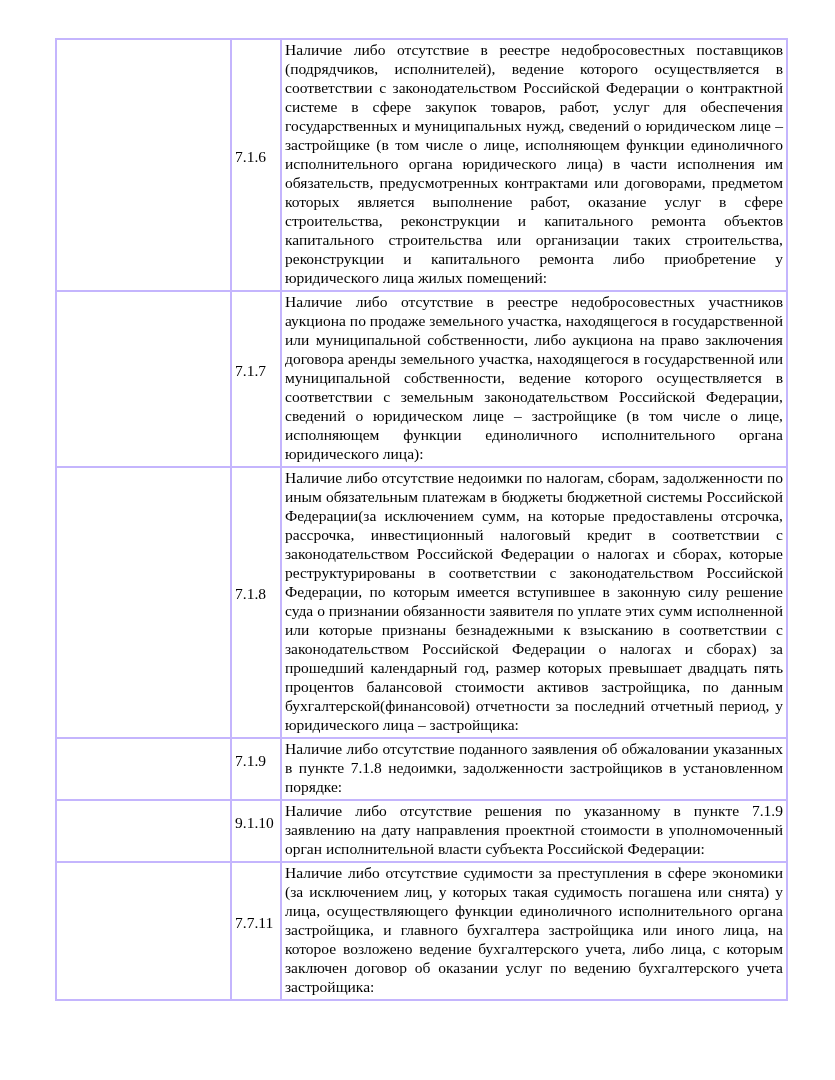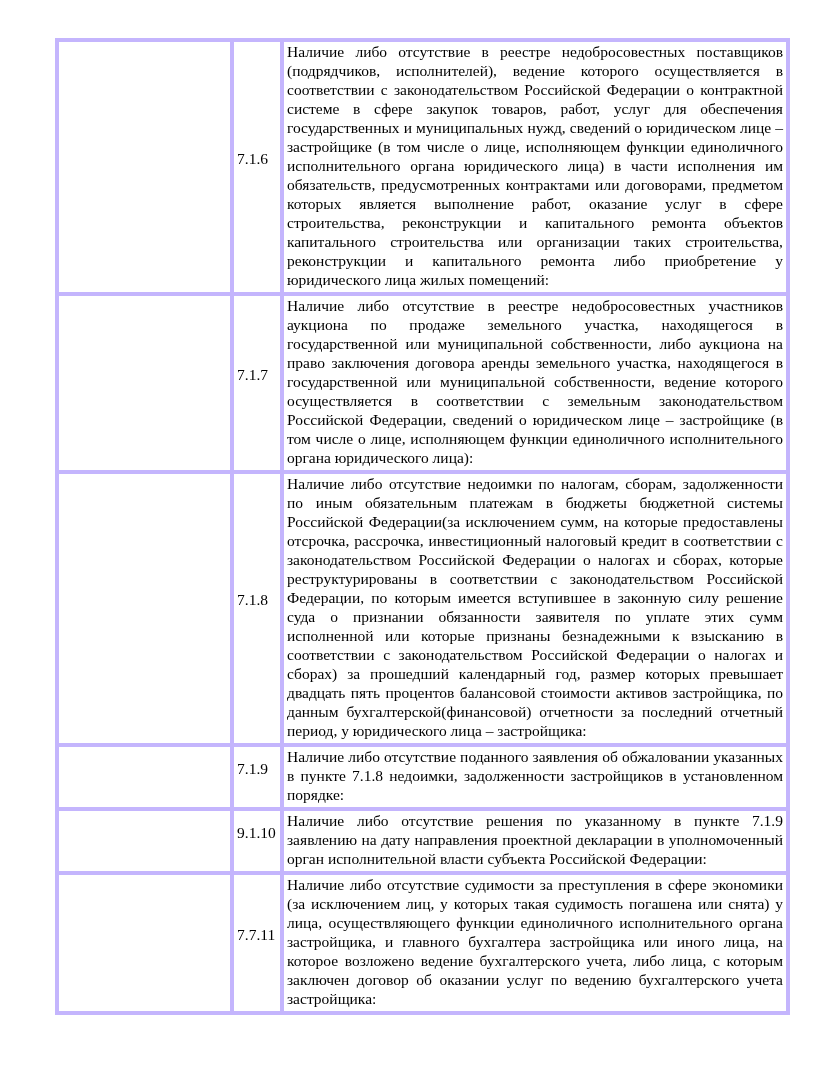--- a/index.html
+++ b/index.html
@@ -15,21 +15,21 @@
     }
     table.doc-table {
       position: absolute;
       left: 55px;
       top: 38px;
       width: 731px;
       border-collapse: collapse;
       table-layout: fixed;
     }
     table.doc-table td {
-      border: 4px solid #c4b5fd;
+      border: 2px solid #c4b5fd;
       font-size: 15.5px;
       line-height: 19px;
       font-family: "Liberation Serif", serif;
       color: #000000;
     }
     td.col-empty  { width: 175px; }
     td.col-number {
       width: 50px;
       vertical-align: middle;
       text-align: left;
@@ -65,21 +65,21 @@
         <td class="col-text">Наличие либо отсутствие недоимки по налогам, сборам, задолженности по иным обязательным платежам в бюджеты бюджетной системы Российской Федерации(за исключением сумм, на которые предоставлены отсрочка, рассрочка, инвестиционный налоговый кредит в соответствии с законодательством Российской Федерации о налогах и сборах, которые реструктурированы в соответствии с законодательством Российской Федерации, по которым имеется вступившее в законную силу решение суда о признании обязанности заявителя по уплате этих сумм исполненной или которые признаны безнадежными к взысканию в соответствии с законодательством Российской Федерации о налогах и сборах) за прошедший календарный год, размер которых превышает двадцать пять процентов балансовой стоимости активов застройщика, по данным бухгалтерской(финансовой) отчетности за последний отчетный период, у юридического лица – застройщика:</td>
       </tr>
       <tr>
         <td class="col-empty"></td>
         <td class="col-number">7.1.9</td>
         <td class="col-text">Наличие либо отсутствие поданного заявления об обжаловании указанных в пункте 7.1.8 недоимки, задолженности застройщиков в установленном порядке:</td>
       </tr>
       <tr>
         <td class="col-empty"></td>
         <td class="col-number">9.1.10</td>
-        <td class="col-text">Наличие либо отсутствие решения по указанному в пункте 7.1.9 заявлению на дату направления проектной декларации в уполномоченный орган исполнительной власти субъекта Российской Федерации:</td>
+        <td class="col-text">Наличие либо отсутствие решения по указанному в пункте 7.1.9 заявлению на дату направления проектной стоимости в уполномоченный орган исполнительной власти субъекта Российской Федерации:</td>
       </tr>
       <tr>
         <td class="col-empty"></td>
         <td class="col-number">7.7.11</td>
         <td class="col-text">Наличие либо отсутствие судимости за преступления в сфере экономики (за исключением лиц, у которых такая судимость погашена или снята) у лица, осуществляющего функции единоличного исполнительного органа застройщика, и главного бухгалтера застройщика или иного лица, на которое возложено ведение бухгалтерского учета, либо лица, с которым заключен договор об оказании услуг по ведению бухгалтерского учета застройщика:</td>
       </tr>
     </tbody>
   </table>
 </div>
 

